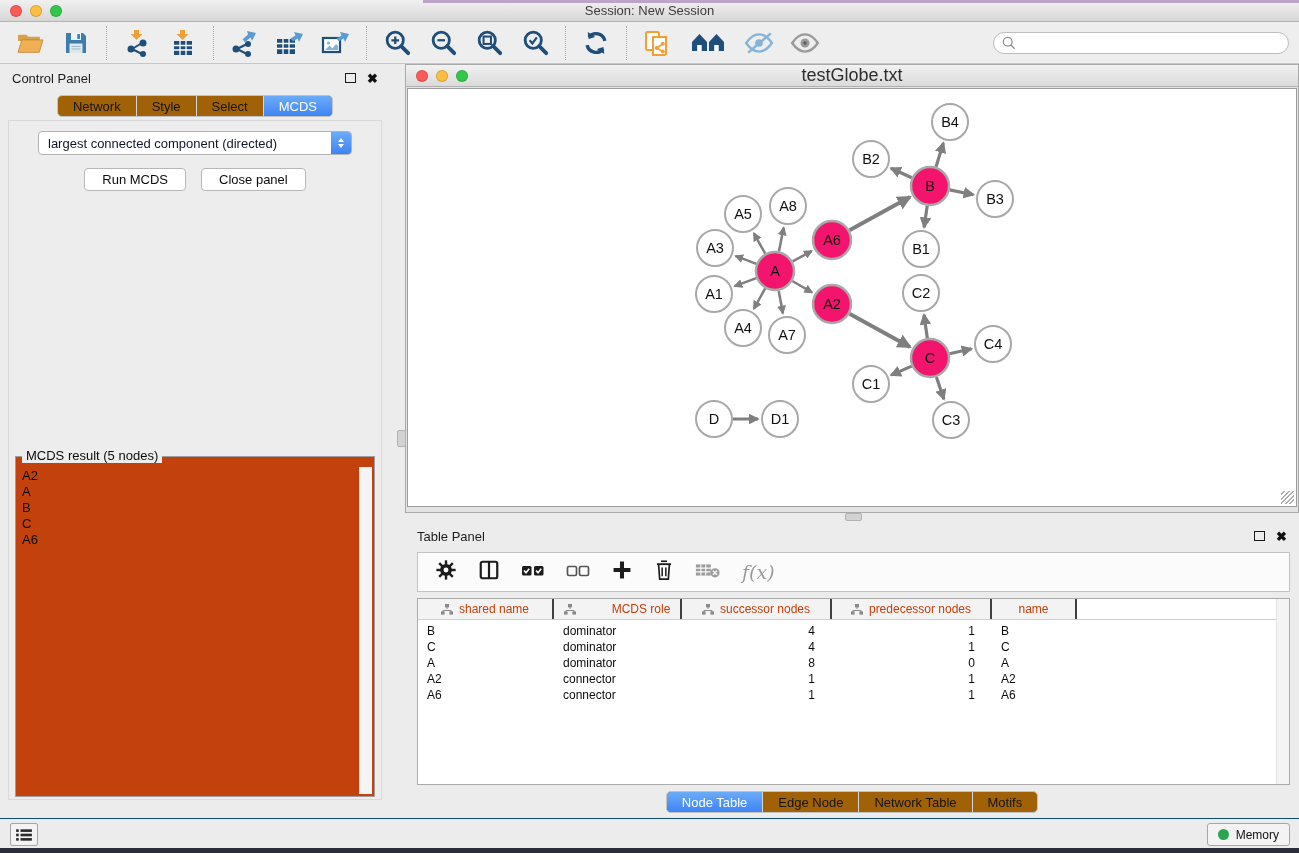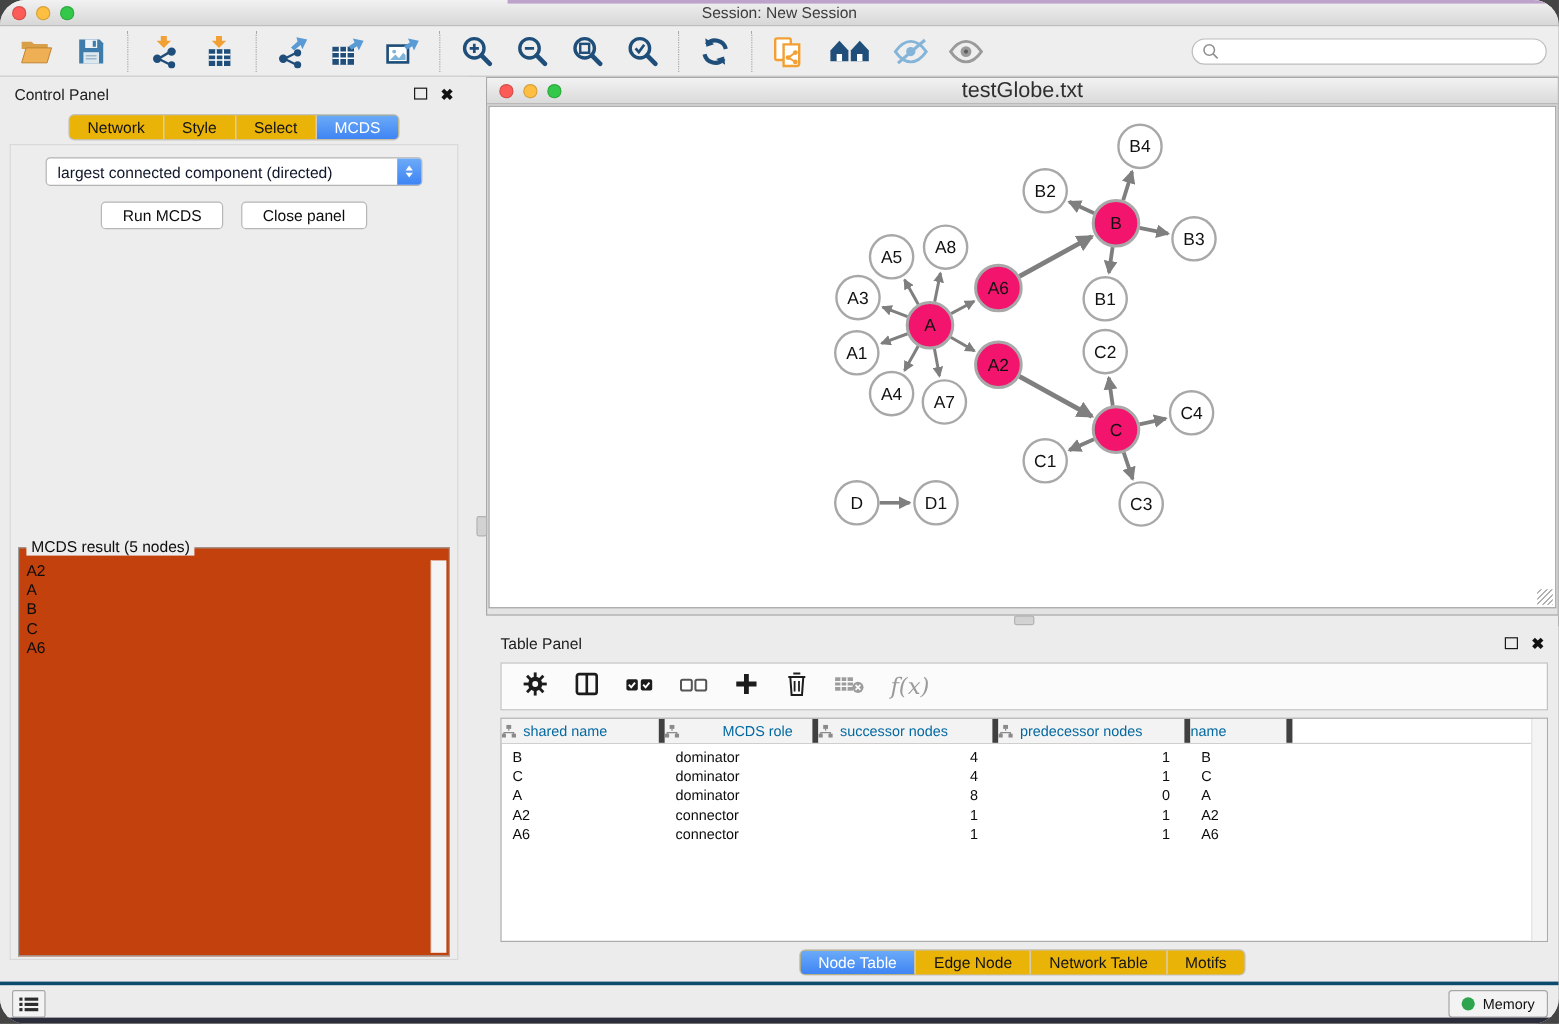--- a/index.html
+++ b/index.html
@@ -1,18 +1,18 @@
 <!DOCTYPE html>
 <html><head>
 <meta charset="utf-8">
 <style>
   * { box-sizing: border-box; }
   html,body { margin:0; padding:0; background:#444; }
   .screen { position:relative; width:1299px; height:853px; background:#ececec;
-            font-family:"Liberation Sans",sans-serif; overflow:hidden;border-radius:21px; }
+            font-family:"Liberation Sans",sans-serif; overflow:hidden; }
 
   
   .top-strip { position:absolute; left:423px; top:0; width:876px; height:3px; background:#bda3ca; z-index:6; }
   .titlebar { position:absolute; left:0; top:0; width:100%; height:22px;
               background:linear-gradient(#f1f1f1,#d7d7d7); border-bottom:1px solid #b3b3b3; }
   .lights { position:absolute; left:10px; top:5px; display:flex; gap:8px; }
   .light { width:12px; height:12px; border-radius:50%; border:0.5px solid rgba(0,0,0,.15); }
   .l-red{background:#fc5b57}.l-yel{background:#fdbe41}.l-grn{background:#34c84a}
   .title-text { text-align:center; line-height:21px; font-size:13px; color:#3c3c3c; }
 
@@ -27,21 +27,21 @@
                   display:flex; align-items:center; padding:0 8px; gap:5px; }
   .search-field input { border:none; outline:none; flex:1; font-size:12px; background:transparent; font-family:inherit; }
 
   
   .control-panel { position:absolute; left:0; top:64px; width:390px; height:754px; background:#ececec; }
   .panel-header { height:28px; display:flex; align-items:center; padding:0 12px; font-size:13px; color:#1d1d1d; }
   .win-btns { margin-left:auto; display:flex; gap:11px; align-items:center; }
   .float-btn { width:11px; height:10px; border:1.5px solid #1a1a1a; background:transparent; }
   .close-btn { font-size:13px; font-weight:bold; color:#111; line-height:1; }
   .cp-tabs { display:flex; justify-content:center; margin-top:3px; }
-  .seg { display:flex; border:1px solid #c3c3c3; border-radius:5px; overflow:hidden; background:#eab308; height:22px; }
+  .seg { display:flex; border:1px solid #c3c3c3; border-radius:5px; overflow:hidden; background:#a16207; height:22px; }
   .seg-item { padding:0 15px; font-size:13px; line-height:21px; color:#141414; border-left:1px solid #d4d4d4; }
   .seg-item:first-child { border-left:none; }
   .seg-item.sel { background:linear-gradient(#6cabf8,#3e84f4); color:#fff; }
   .cp-content { position:absolute; left:8px; right:8px; top:56px; bottom:18px; border:1px solid #d9d9d9; background:#ededed; }
   .opt-label { text-align:center; margin-top:15px; font-size:13px; color:#0c0c0c; }
   .select-box { margin:10px auto 0; width:314px; height:24px; background:#fff; border:1px solid #b3b3b3;
                 border-radius:4px; display:flex; align-items:center; }
   .select-value { flex:1; font-size:13px; padding-left:9px; white-space:nowrap; color:#0f172a; }
   .select-stepper { width:20px; height:22px; margin-right:0; background:linear-gradient(#6cabf8,#3e84f4);
                     border-radius:0 3px 3px 0; display:flex; flex-direction:column; align-items:center;
@@ -72,31 +72,31 @@
   .grip { position:absolute; right:2px; bottom:2px; width:13px; height:13px;
           background:repeating-linear-gradient(135deg,transparent 0 2px,#b0b0b0 2px 3.2px); }
 
   
   .table-panel { position:absolute; left:405px; top:522px; width:894px; height:296px; background:#ececec; }
   .tp-toolbar { position:absolute; left:12px; right:9px; top:30px; height:40px; background:#fbfbfb;
                 border:1px solid #c2c2c2; display:flex; align-items:center; gap:21px; padding-left:17px; }
   .fx { font-family:"DejaVu Serif",serif; font-style:italic; font-size:19px; color:#9a9a9a; }
   .tp-table { position:absolute; left:12px; right:9px; top:76px; bottom:33px; background:#fff; border:1px solid #ababab; overflow:hidden; }
   .tbl-header { display:flex; height:21px; border-bottom:1px solid #cfcfcf; }
-  .th-cell { display:flex; align-items:center; gap:6px; font-size:12px; color:#0369a1;
-             background:#f3f3f3; border-right:5px solid #404040; }
+  .th-cell { display:flex; align-items:center; justify-content:center; gap:6px; font-size:12px; color:#c2410c;
+             background:#f3f3f3; border-right:2px solid #404040; }
   .tbl-row { display:flex; height:16px; font-size:12px; color:#0c0c0c; align-items:center; }
   .tbl-row:first-of-type { margin-top:3px; }
   .td-cell { padding-left:9px; overflow:hidden; white-space:nowrap; }
   .td-num { text-align:right; padding-right:17px; padding-left:0; }
   .tbl-scroll { position:absolute; top:0; right:0; bottom:0; width:13px; background:#f4f4f4; border-left:1px solid #e2e2e2; }
   .tp-tabs { position:absolute; left:0; right:0; bottom:5px; display:flex; justify-content:center;text-align:center; }
 
   
-  .status-bar { position:absolute; left:0; top:818px; width:100%; height:30px; background:#ececec; border-top:3px solid #0c4a6e; }
+  .status-bar { position:absolute; left:0; top:818px; width:100%; height:30px; background:#ececec; border-top:1px solid #0c4a6e; }
   .list-btn { position:absolute; left:10px; top:4px; width:28px; height:23px; background:#f3f3f3;
               border:1px solid #a6a6a6; border-radius:2px; display:flex; align-items:center; justify-content:center; }
   .memory-btn { position:absolute; right:9px; top:4px; height:23px; padding:0 10px; background:#f3f3f3;
                 border:1px solid #a6a6a6; border-radius:3px; display:flex; align-items:center; gap:7px; font-size:12px; color:#111; }
   .mem-dot { width:11px; height:11px; border-radius:50%; background:#2da44e; }
   .bottom-strip { position:absolute; left:0; top:848px; width:100%; height:5px; background:#2b2e3a; }
 </style>
 </head>
 <body>
 

